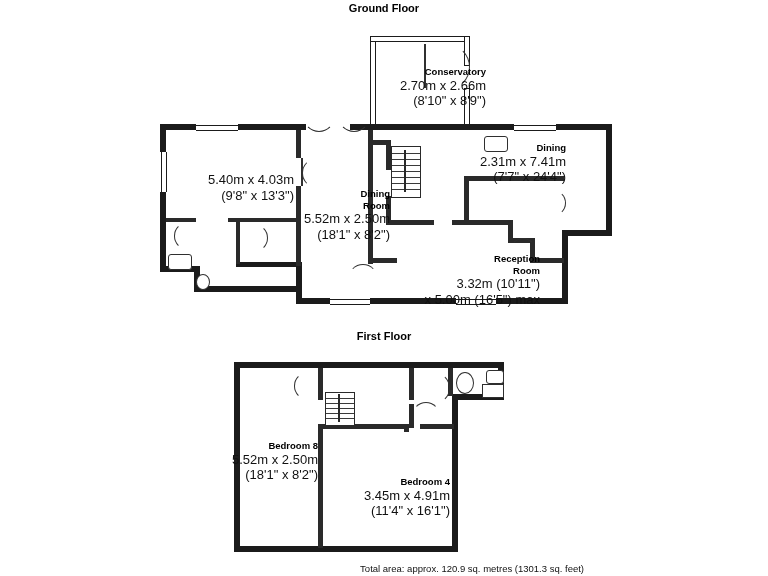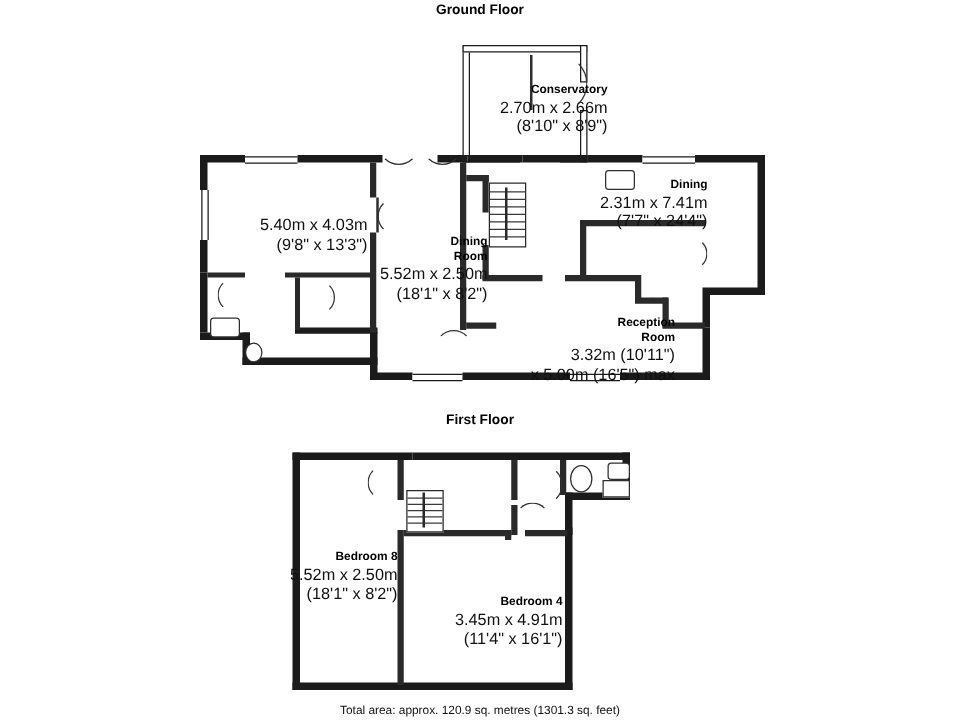--- a/index.html
+++ b/index.html
@@ -28,21 +28,21 @@
     color: #000;
   }
   #ground-title { left: 284px; top: 2px; width: 200px; }
   #first-title  { left: 284px; top: 330px; width: 200px; }
 
   .footer {
     position: absolute;
     left: 184px;
     top: 563px;
     width: 400px;
-    text-align: center;
+    text-align: right;
     font-size: 9.5px;
     color: #111;
   }
 
   
   .wall {
     position: absolute;
     background: #1b1b1b;
   }
   .wall.thin { background: #2a2a2a; }

